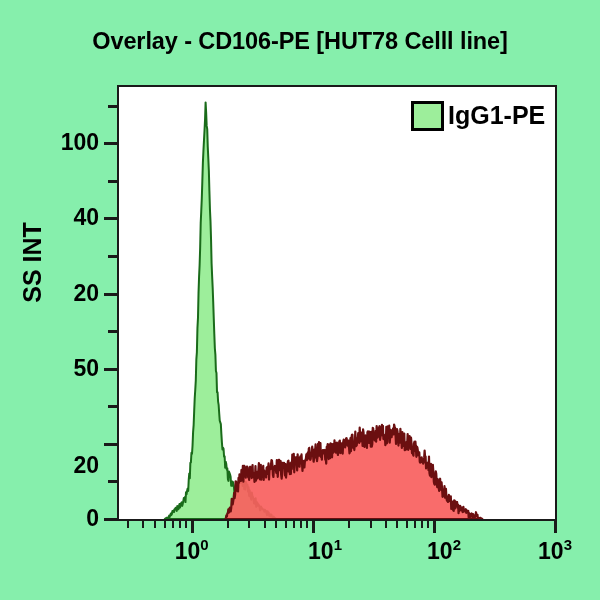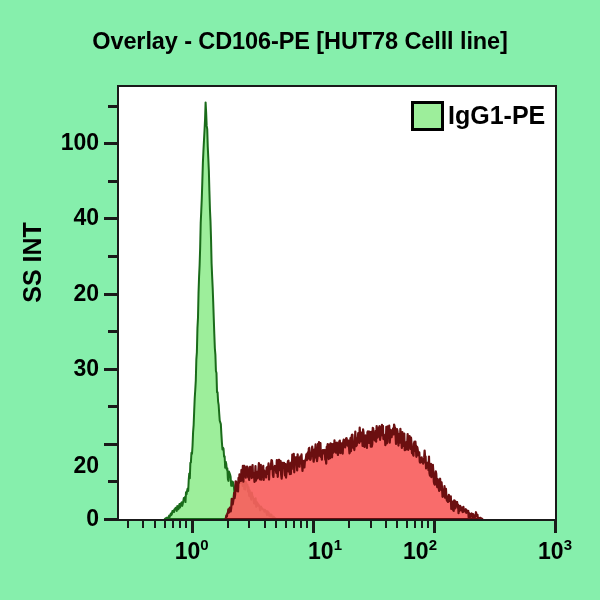--- a/index.html
+++ b/index.html
@@ -162,42 +162,42 @@
   <div id="chart-title">Overlay - CD106-PE [HUT78 Celll line]</div>
 
   <div id="y-axis-title">SS INT</div>
 
   <div id="y-axis-ticks">
       <div class="y-tick-major" style="top: 518px;"></div>
       <div class="y-tick-label" style="top: 507px;">0</div>
       <div class="y-tick-major" style="top: 442.87px;"></div>
       <div class="y-tick-label" style="top: 454px;">20</div>
       <div class="y-tick-major" style="top: 367.739px;"></div>
-      <div class="y-tick-label" style="top: 356.739px;">30</div>
+      <div class="y-tick-label" style="top: 356.739px;">50</div>
       <div class="y-tick-major" style="top: 292.609px;"></div>
       <div class="y-tick-label" style="top: 281.609px;">20</div>
       <div class="y-tick-major" style="top: 217.478px;"></div>
       <div class="y-tick-label" style="top: 206.478px;">40</div>
       <div class="y-tick-major" style="top: 142.348px;"></div>
       <div class="y-tick-label" style="top: 131.348px;">100</div>
       <div class="y-tick-minor" style="top: 480.435px;"></div>
       <div class="y-tick-minor" style="top: 405.304px;"></div>
       <div class="y-tick-minor" style="top: 330.174px;"></div>
       <div class="y-tick-minor" style="top: 255.043px;"></div>
       <div class="y-tick-minor" style="top: 179.913px;"></div>
       <div class="y-tick-minor" style="top: 104.783px;"></div>
     </div>
 
   <div id="x-axis-ticks">
       <div class="x-tick-major" style="left: 190.665px;"></div>
       <div class="x-tick-label" style="left: 146.665px;"><span>10</span><sup>0</sup></div>
       <div class="x-tick-major" style="left: 311.776px;"></div>
       <div class="x-tick-label" style="left: 280px;"><span>10</span><sup>1</sup></div>
       <div class="x-tick-major" style="left: 432.888px;"></div>
-      <div class="x-tick-label" style="left: 375px;"><span>10</span><sup>2</sup></div>
+      <div class="x-tick-label" style="left: 399px;"><span>10</span><sup>2</sup></div>
       <div class="x-tick-major" style="left: 554px;"></div>
       <div class="x-tick-label" style="left: 510px;"><span>10</span><sup>3</sup></div>
       <div class="x-tick-minor" style="left: 127.338px;"></div>
       <div class="x-tick-minor" style="left: 142.469px;"></div>
       <div class="x-tick-minor" style="left: 154.206px;"></div>
       <div class="x-tick-minor" style="left: 163.796px;"></div>
       <div class="x-tick-minor" style="left: 171.904px;"></div>
       <div class="x-tick-minor" style="left: 178.928px;"></div>
       <div class="x-tick-minor" style="left: 185.123px;"></div>
       <div class="x-tick-minor" style="left: 227.123px;"></div>

